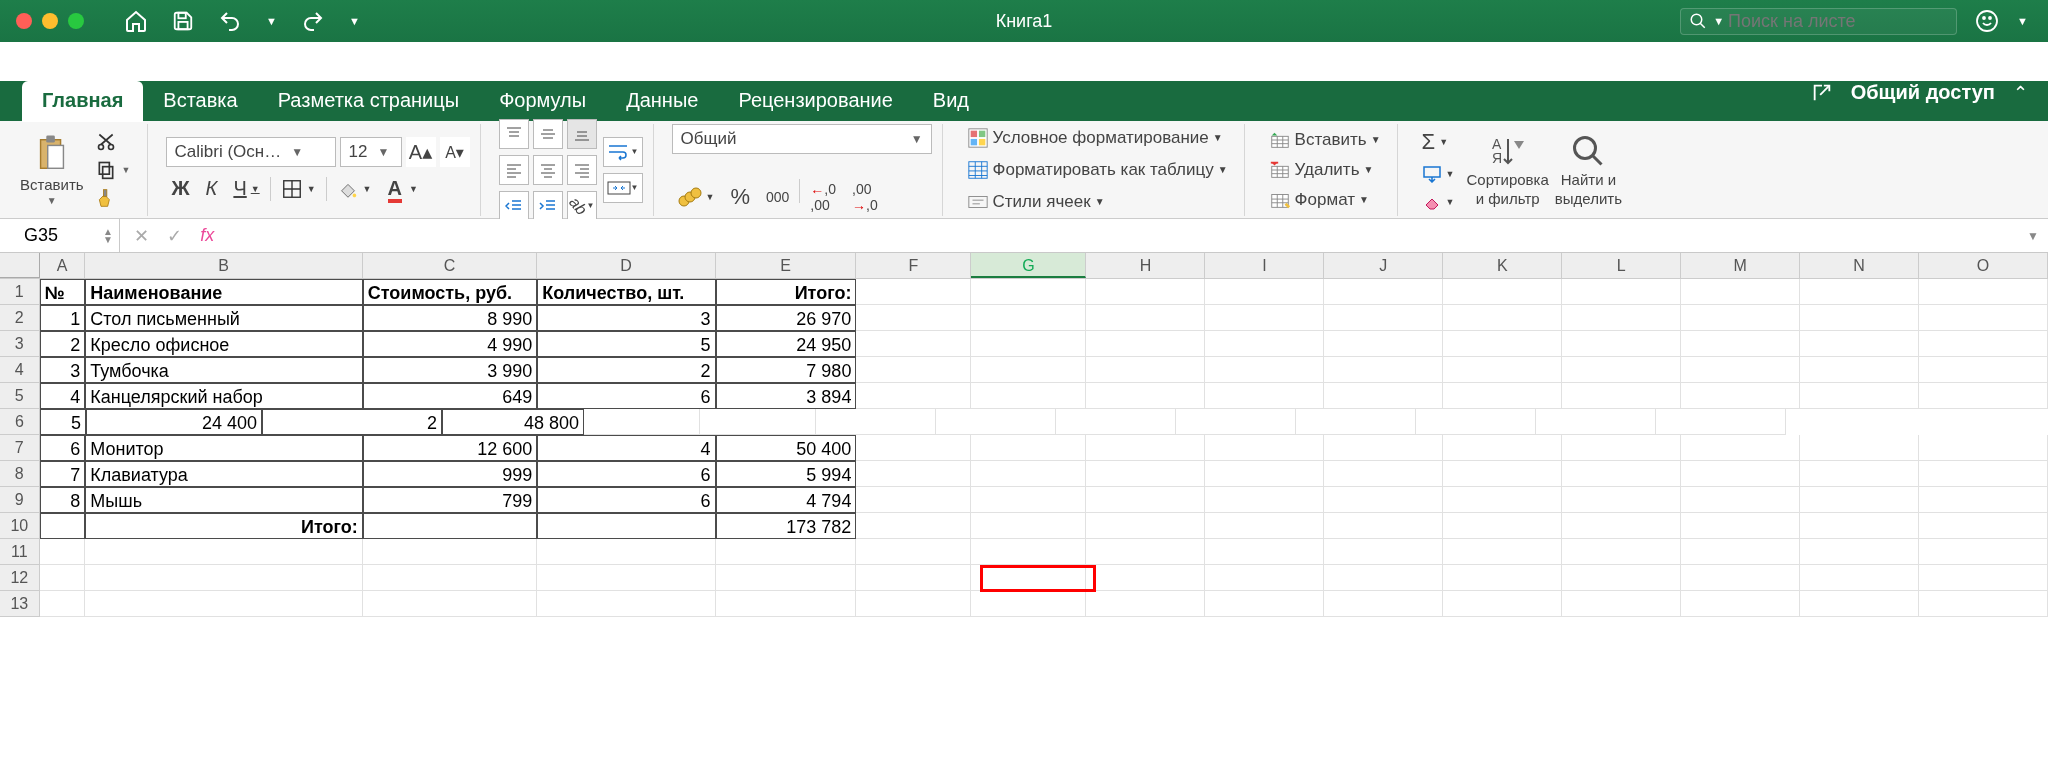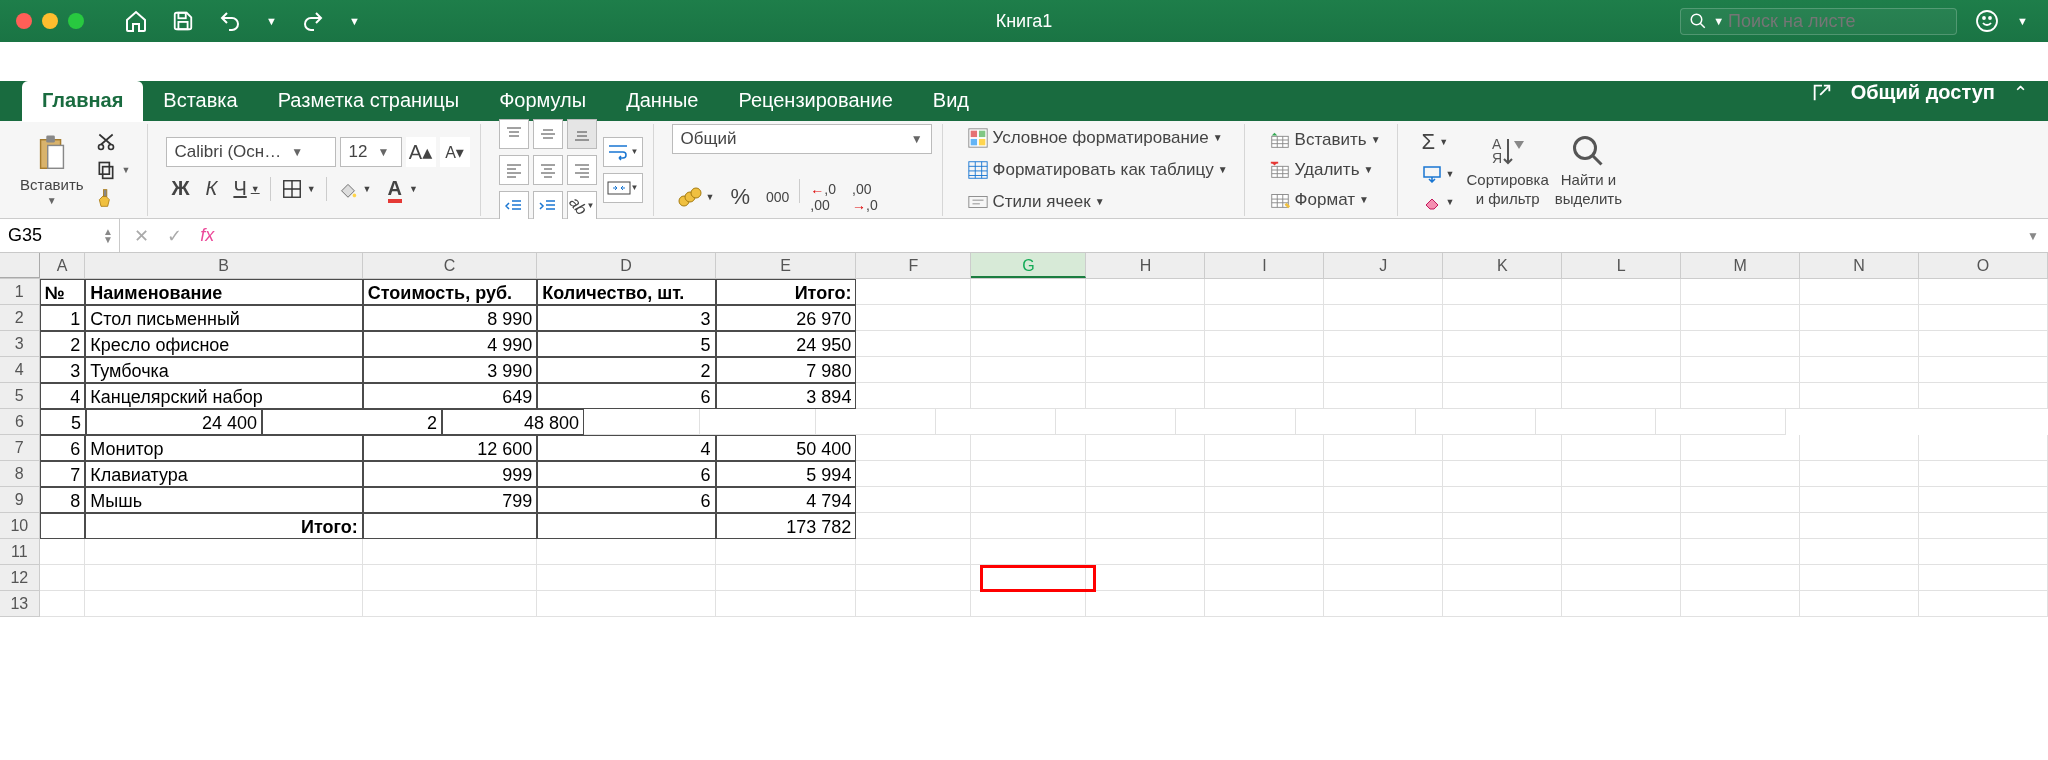--- a/index.html
+++ b/index.html
@@ -34,21 +34,21 @@
 .sel .dd { margin-left: 10px; color: #666; font-size: 12px; }
 .ibox { width: 30px; height: 30px; border: 1px solid #bbb; display: inline-flex; justify-content: center; align-items: center; cursor: pointer; font-size: 16px; background: #fff; }
 .stack { display: flex; flex-direction: column; gap: 4px; align-items: flex-start; }
 .mini { display: flex; gap: 4px; }
 .vstack { display: flex; flex-direction: column; align-items: center; font-size: 15px; gap: 2px; }
 .vstack .big { font-size: 32px; }
 .label { font-size: 17px; }
 
 
 .fbar { height: 34px; border-bottom: 1px solid #c9c9c9; display: flex; align-items: center; background: #fff; }
-.namebox { width: 120px; border-right: 1px solid #c9c9c9; height: 100%; display: flex; align-items: center; padding-left: 8px; font-size: 18px; position: relative; }
+.namebox { width: 120px; border-right: 1px solid #c9c9c9; height: 100%; display: flex; align-items: center; padding-left: 24px; font-size: 18px; position: relative; }
 .namebox .stepper { position: absolute; right: 6px; display: flex; flex-direction: column; font-size: 10px; color: #888; line-height: 8px; }
 .fx-tools { display: flex; align-items: center; gap: 18px; padding: 0 14px; color: #aaa; font-size: 18px; }
 .fx-tools .fx { font-style: italic; color: #ec4899; }
 .formula-input { flex: 1; border: none; outline: none; height: 100%; font-size: 18px; padding-left: 6px; }
 .fbar .expand { width: 30px; text-align: center; color: #888; font-size: 12px; }
 
 
 .grid { display: flex; flex-direction: column; }
 .colheads { display: flex; height: 26px; background: #eee; border-bottom: 1px solid #ccc; }
 .ch { border-right: 1px solid #ccc; text-align: center; font-size: 16px; color: #555; line-height: 26px; }

